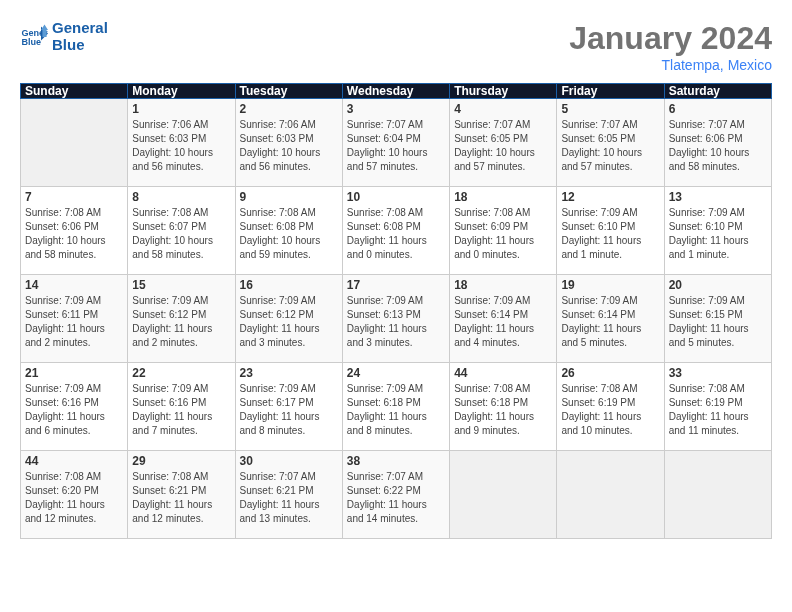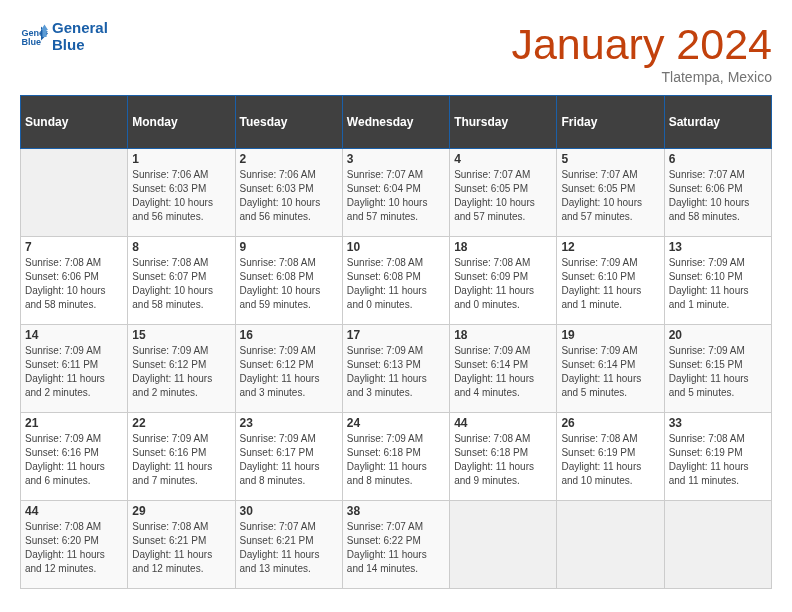--- a/index.html
+++ b/index.html
@@ -25,39 +25,39 @@
       gap: 4px;
     }
     .logo-icon {
       width: 28px;
       height: 28px;
     }
     .title-block {
       text-align: right;
     }
     .month-title {
-      font-size: 43px;
-      font-weight: normal;
-      color: #c2410c;
+      font-size: 32px;
+      font-weight: bold;
+      color: #737373;
     }
     .location {
       font-size: 14px;
-      color: #737373;
+      color: #3b82f6;
     }
     table {
       width: 100%;
       border-collapse: collapse;
       table-layout: fixed;
     }
     thead tr th {
-      background: #404040;
+      background: #0f172a;
       color: #fff;
       font-size: 12px;
       font-weight: bold;
-      padding: 19px 4px;
+      padding: 0 4px;
       text-align: left;
       border: 1px solid #1a5fa8;
     }
     tbody tr td {
       vertical-align: top;
       border: 1px solid #ccc;
       padding: 3px 4px;
       font-size: 9.5px;
       color: #333;
       height: 88px;

